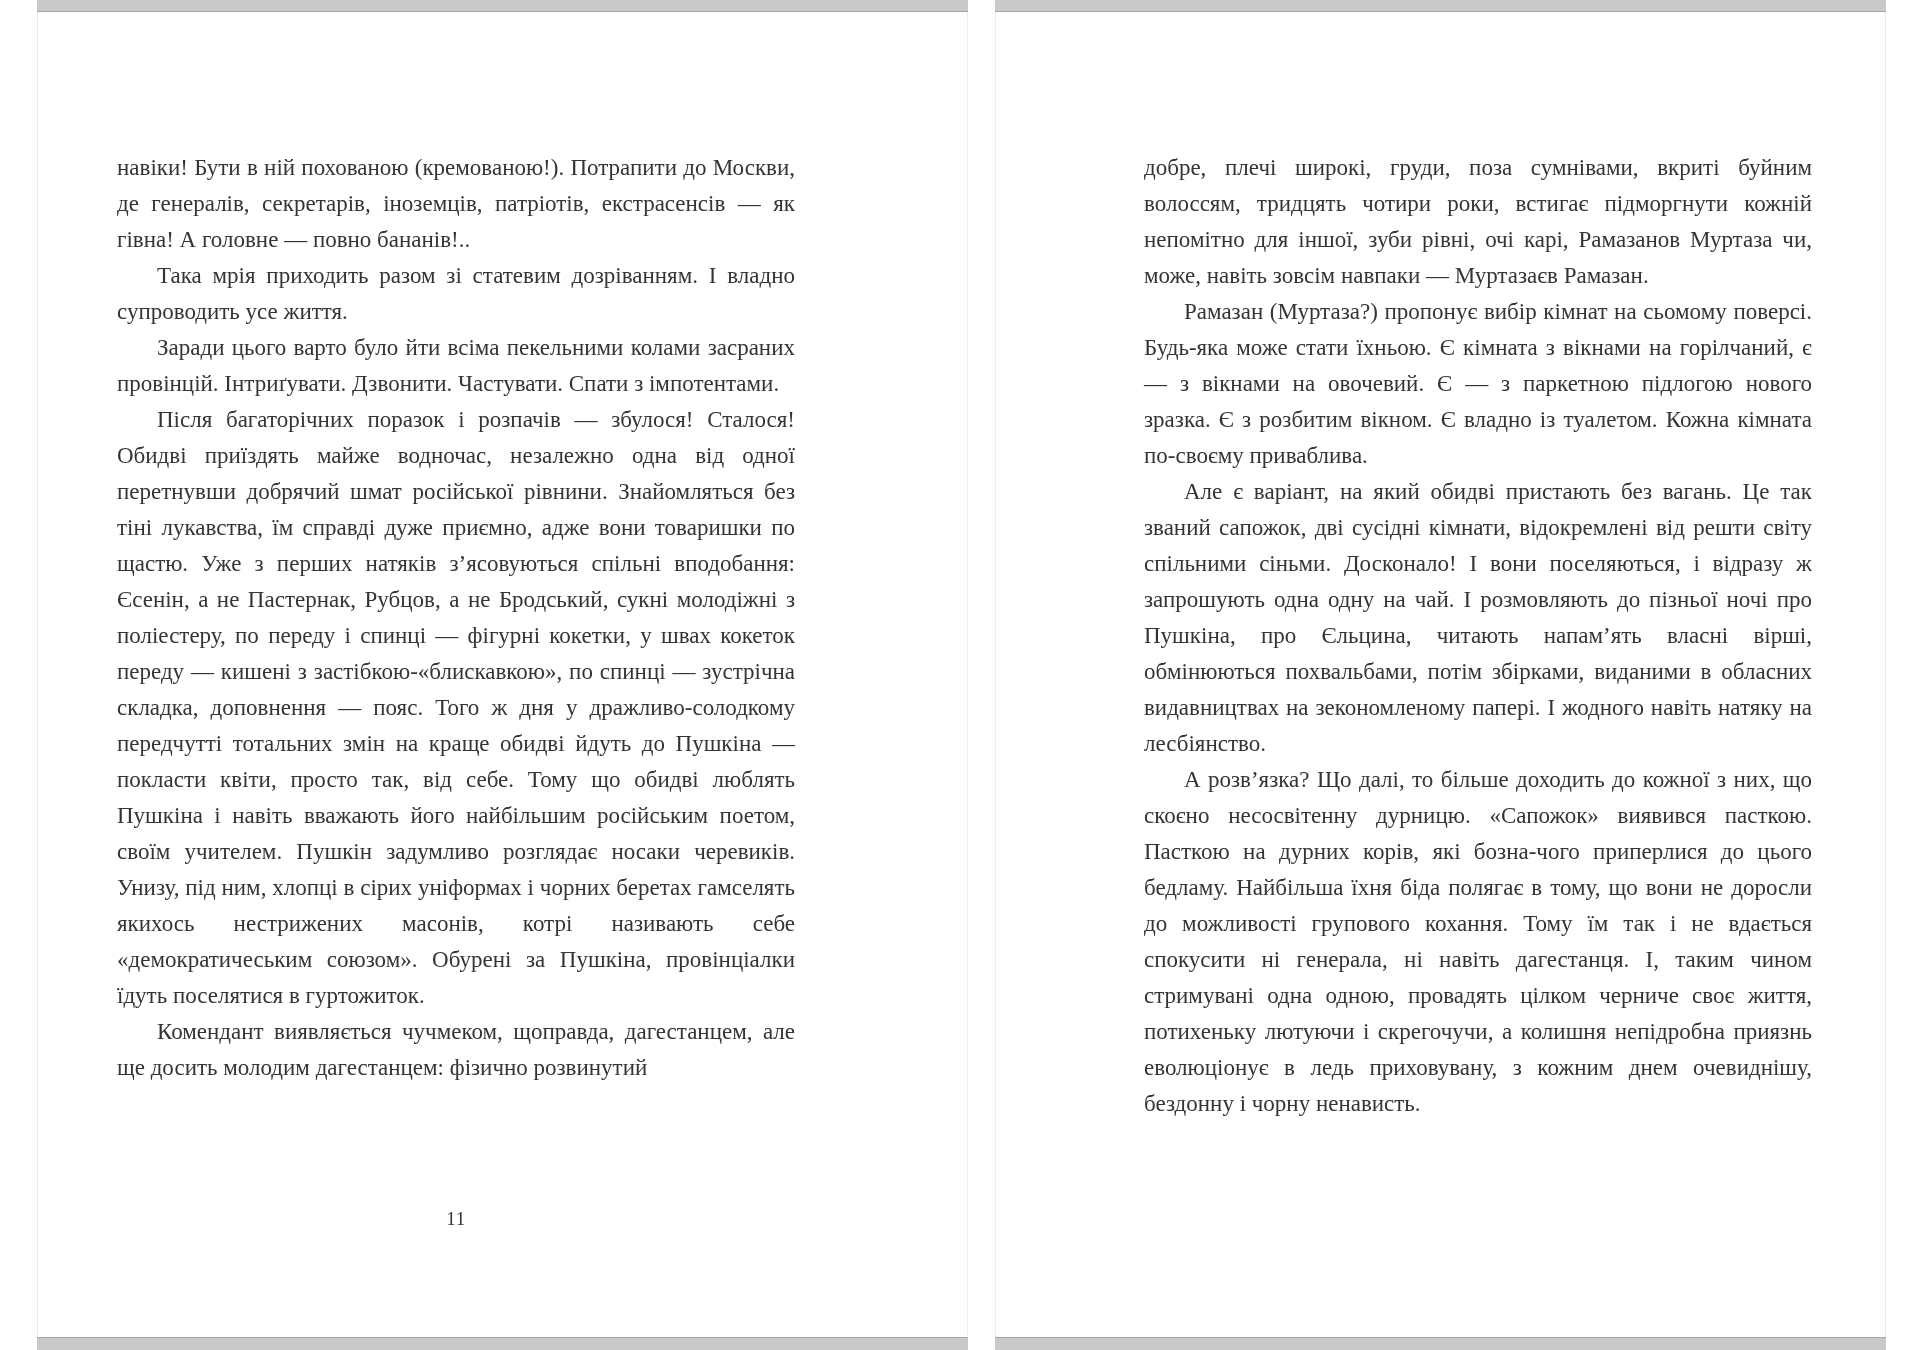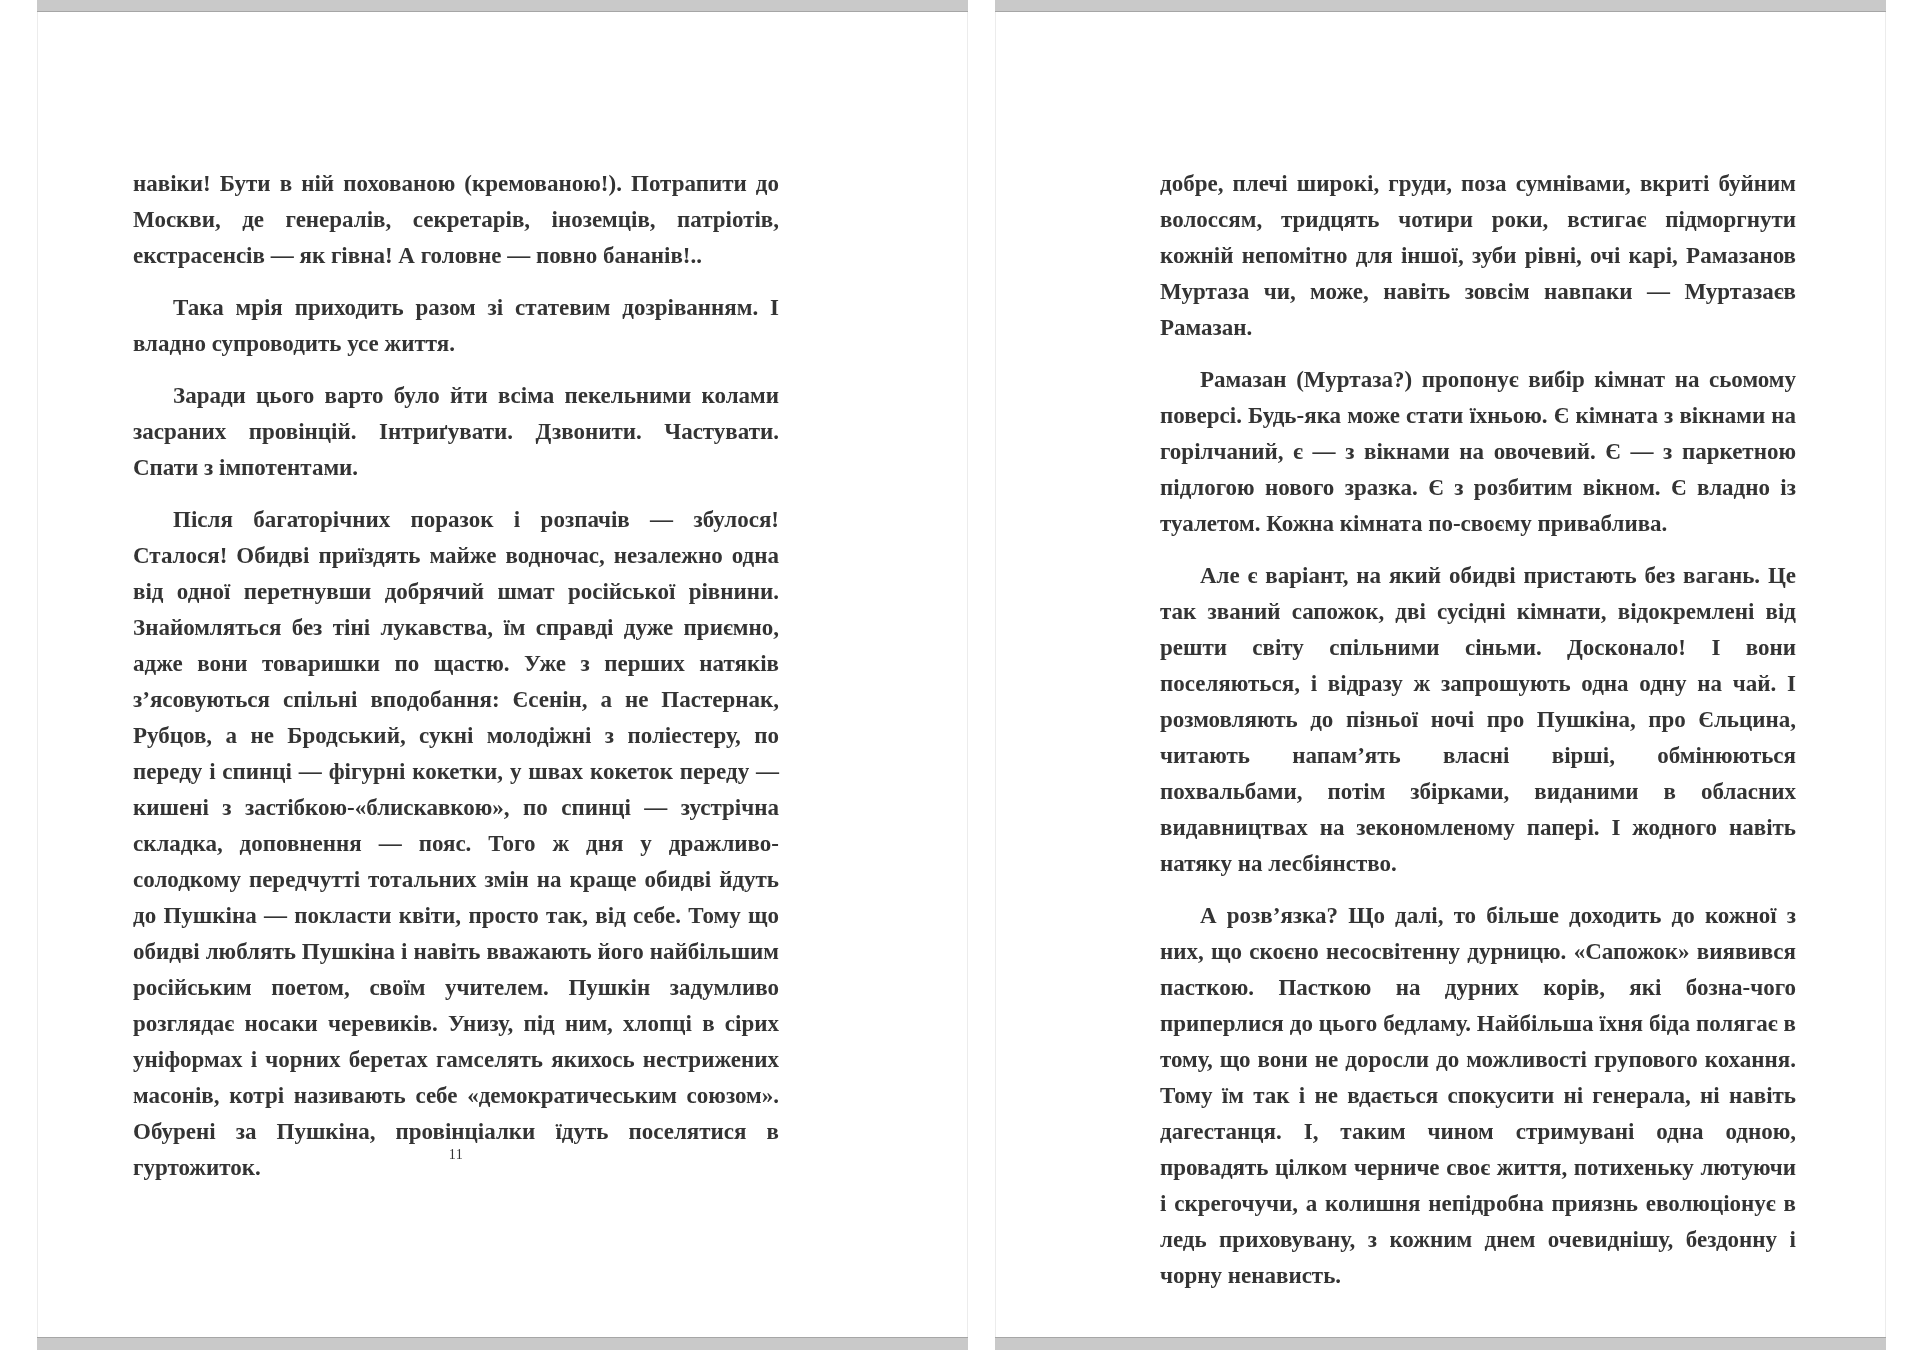--- a/index.html
+++ b/index.html
@@ -52,47 +52,48 @@
     top:138px;
     font-size:23px;
     line-height:36px;
     text-align:justify;
     hyphens:auto;
     -webkit-hyphens:auto;
   }
   .page-left .page-text{ left:79px; width:678px; }
   .page-right .page-text{ left:148px; width:668px; }
 
-  .para{ margin:16px; padding:0;font-weight:bold; }
+  .para{ margin:0; padding:0; }
   .para.indent{ text-indent:40px; }
 
   .page-number{
     position:absolute;
-    top:1135px;
-    font-size:14px;
+    top:1196px;
+    font-size:19px;
     letter-spacing:0.5px;
     text-align:center;
   }
   .page-left .page-number{ left:79px; width:678px; }
   .page-right .page-number{ left:138px; width:668px; }
 </style>
 </head>
 <body>
 
 <div class="spread">
 
   <div class="edge-strip top left-seg"></div>
   <div class="edge-strip top right-seg"></div>
 
   <section class="page page-left">
     <div class="page-text">
         <p class="para">навіки! Бути в ній похованою (кремованою!). Потрапити до Москви, де генералів, секретарів, іноземців, патріотів, екстрасенсів — як гівна! А головне — повно бананів!..</p>
         <p class="para indent">Така мрія приходить разом зі статевим дозріванням. І владно супроводить усе життя.</p>
         <p class="para indent">Заради цього варто було йти всіма пекельними колами засраних провінцій. Інтриґувати. Дзвонити. Частувати. Спати з імпотентами.</p>
         <p class="para indent">Після багаторічних поразок і розпачів — збулося! Сталося! Обидві приїздять майже водночас, незалежно одна від одної перетнувши добрячий шмат російської рівнини. Знайомляться без тіні лукавства, їм справді дуже приємно, адже вони товаришки по щастю. Уже з перших натяків з’ясовуються спільні вподобання: Єсенін, а не Пастернак, Рубцов, а не Бродський, сукні молодіжні з поліестеру, по переду і спинці — фігурні кокетки, у швах кокеток переду — кишені з застібкою-«блискавкою», по спинці — зустрічна складка, доповнення — пояс. Того ж дня у дражливо-солодкому передчутті тотальних змін на краще обидві йдуть до Пушкіна — покласти квіти, просто так, від себе. Тому що обидві люблять Пушкіна і навіть вважають його найбільшим російським поетом, своїм учителем. Пушкін задумливо розглядає носаки черевиків. Унизу, під ним, хлопці в сірих уніформах і чорних беретах гамселять якихось нестрижених масонів, котрі називають себе «демократичеським союзом». Обурені за Пушкіна, провінціалки їдуть поселятися в гуртожиток.</p>
+        <p class="para indent">Комендант виявляється чучмеком, щоправда, дагестанцем, але ще досить молодим дагестанцем: фізично розвинутий</p>
       </div>
     <div class="page-number">11</div>
   </section>
 
   <section class="page page-right">
     <div class="page-text">
         <p class="para">добре, плечі широкі, груди, поза сумнівами, вкриті буйним волоссям, тридцять чотири роки, встигає підморгнути кожній непомітно для іншої, зуби рівні, очі карі, Рамазанов Муртаза чи, може, навіть зовсім навпаки — Муртазаєв Рамазан.</p>
         <p class="para indent">Рамазан (Муртаза?) пропонує вибір кімнат на сьомому поверсі. Будь-яка може стати їхньою. Є кімната з вікнами на горілчаний, є — з вікнами на овочевий. Є — з паркетною підлогою нового зразка. Є з розбитим вікном. Є владно із туалетом. Кожна кімната по-своєму приваблива.</p>
         <p class="para indent">Але є варіант, на який обидві пристають без вагань. Це так званий сапожок, дві сусідні кімнати, відокремлені від решти світу спільними сіньми. Досконало! І вони поселяються, і відразу ж запрошують одна одну на чай. І розмовляють до пізньої ночі про Пушкіна, про Єльцина, читають напам’ять власні вірші, обмінюються похвальбами, потім збірками, виданими в обласних видавництвах на зекономленому папері. І жодного навіть натяку на лесбіянство.</p>
         <p class="para indent">А розв’язка? Що далі, то більше доходить до кожної з них, що скоєно несосвітенну дурницю. «Сапожок» виявився пасткою. Пасткою на дурних корів, які бозна-чого приперлися до цього бедламу. Найбільша їхня біда полягає в тому, що вони не доросли до можливості групового кохання. Тому їм так і не вдається спокусити ні генерала, ні навіть дагестанця. І, таким чином стримувані одна одною, провадять цілком черниче своє життя, потихеньку лютуючи і скрегочучи, а колишня непідробна приязнь еволюціонує в ледь приховувану, з кожним днем очевиднішу, бездонну і чорну ненависть.</p>

